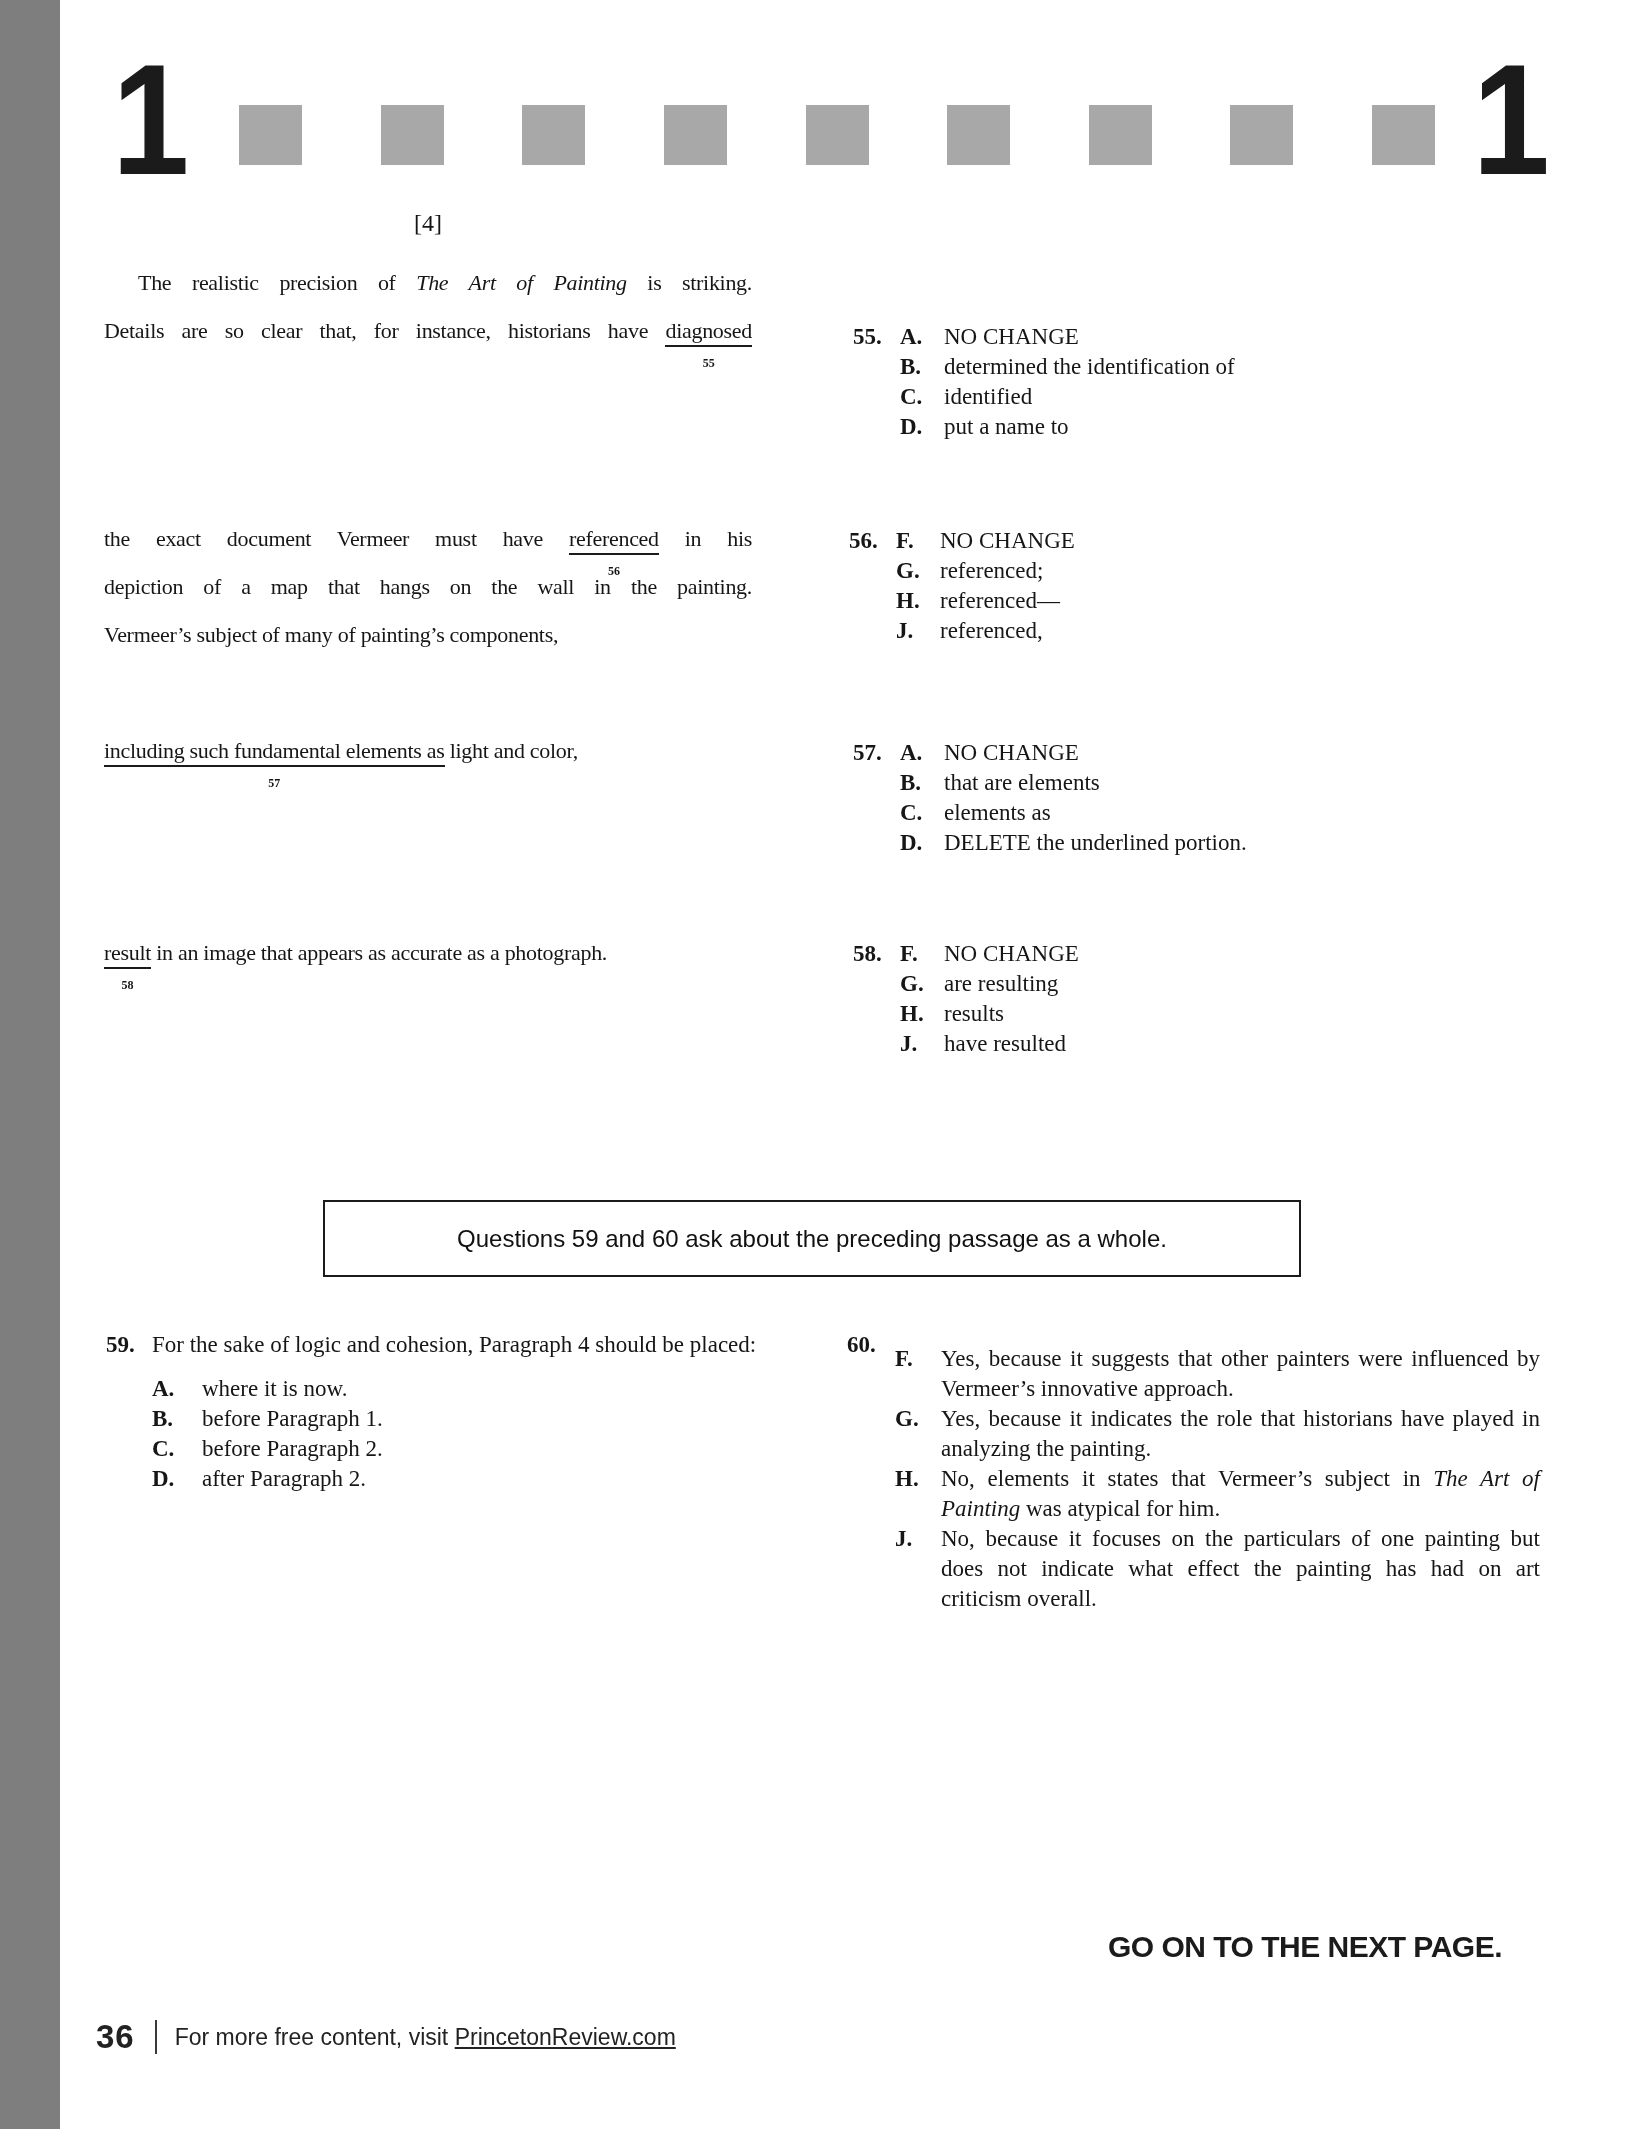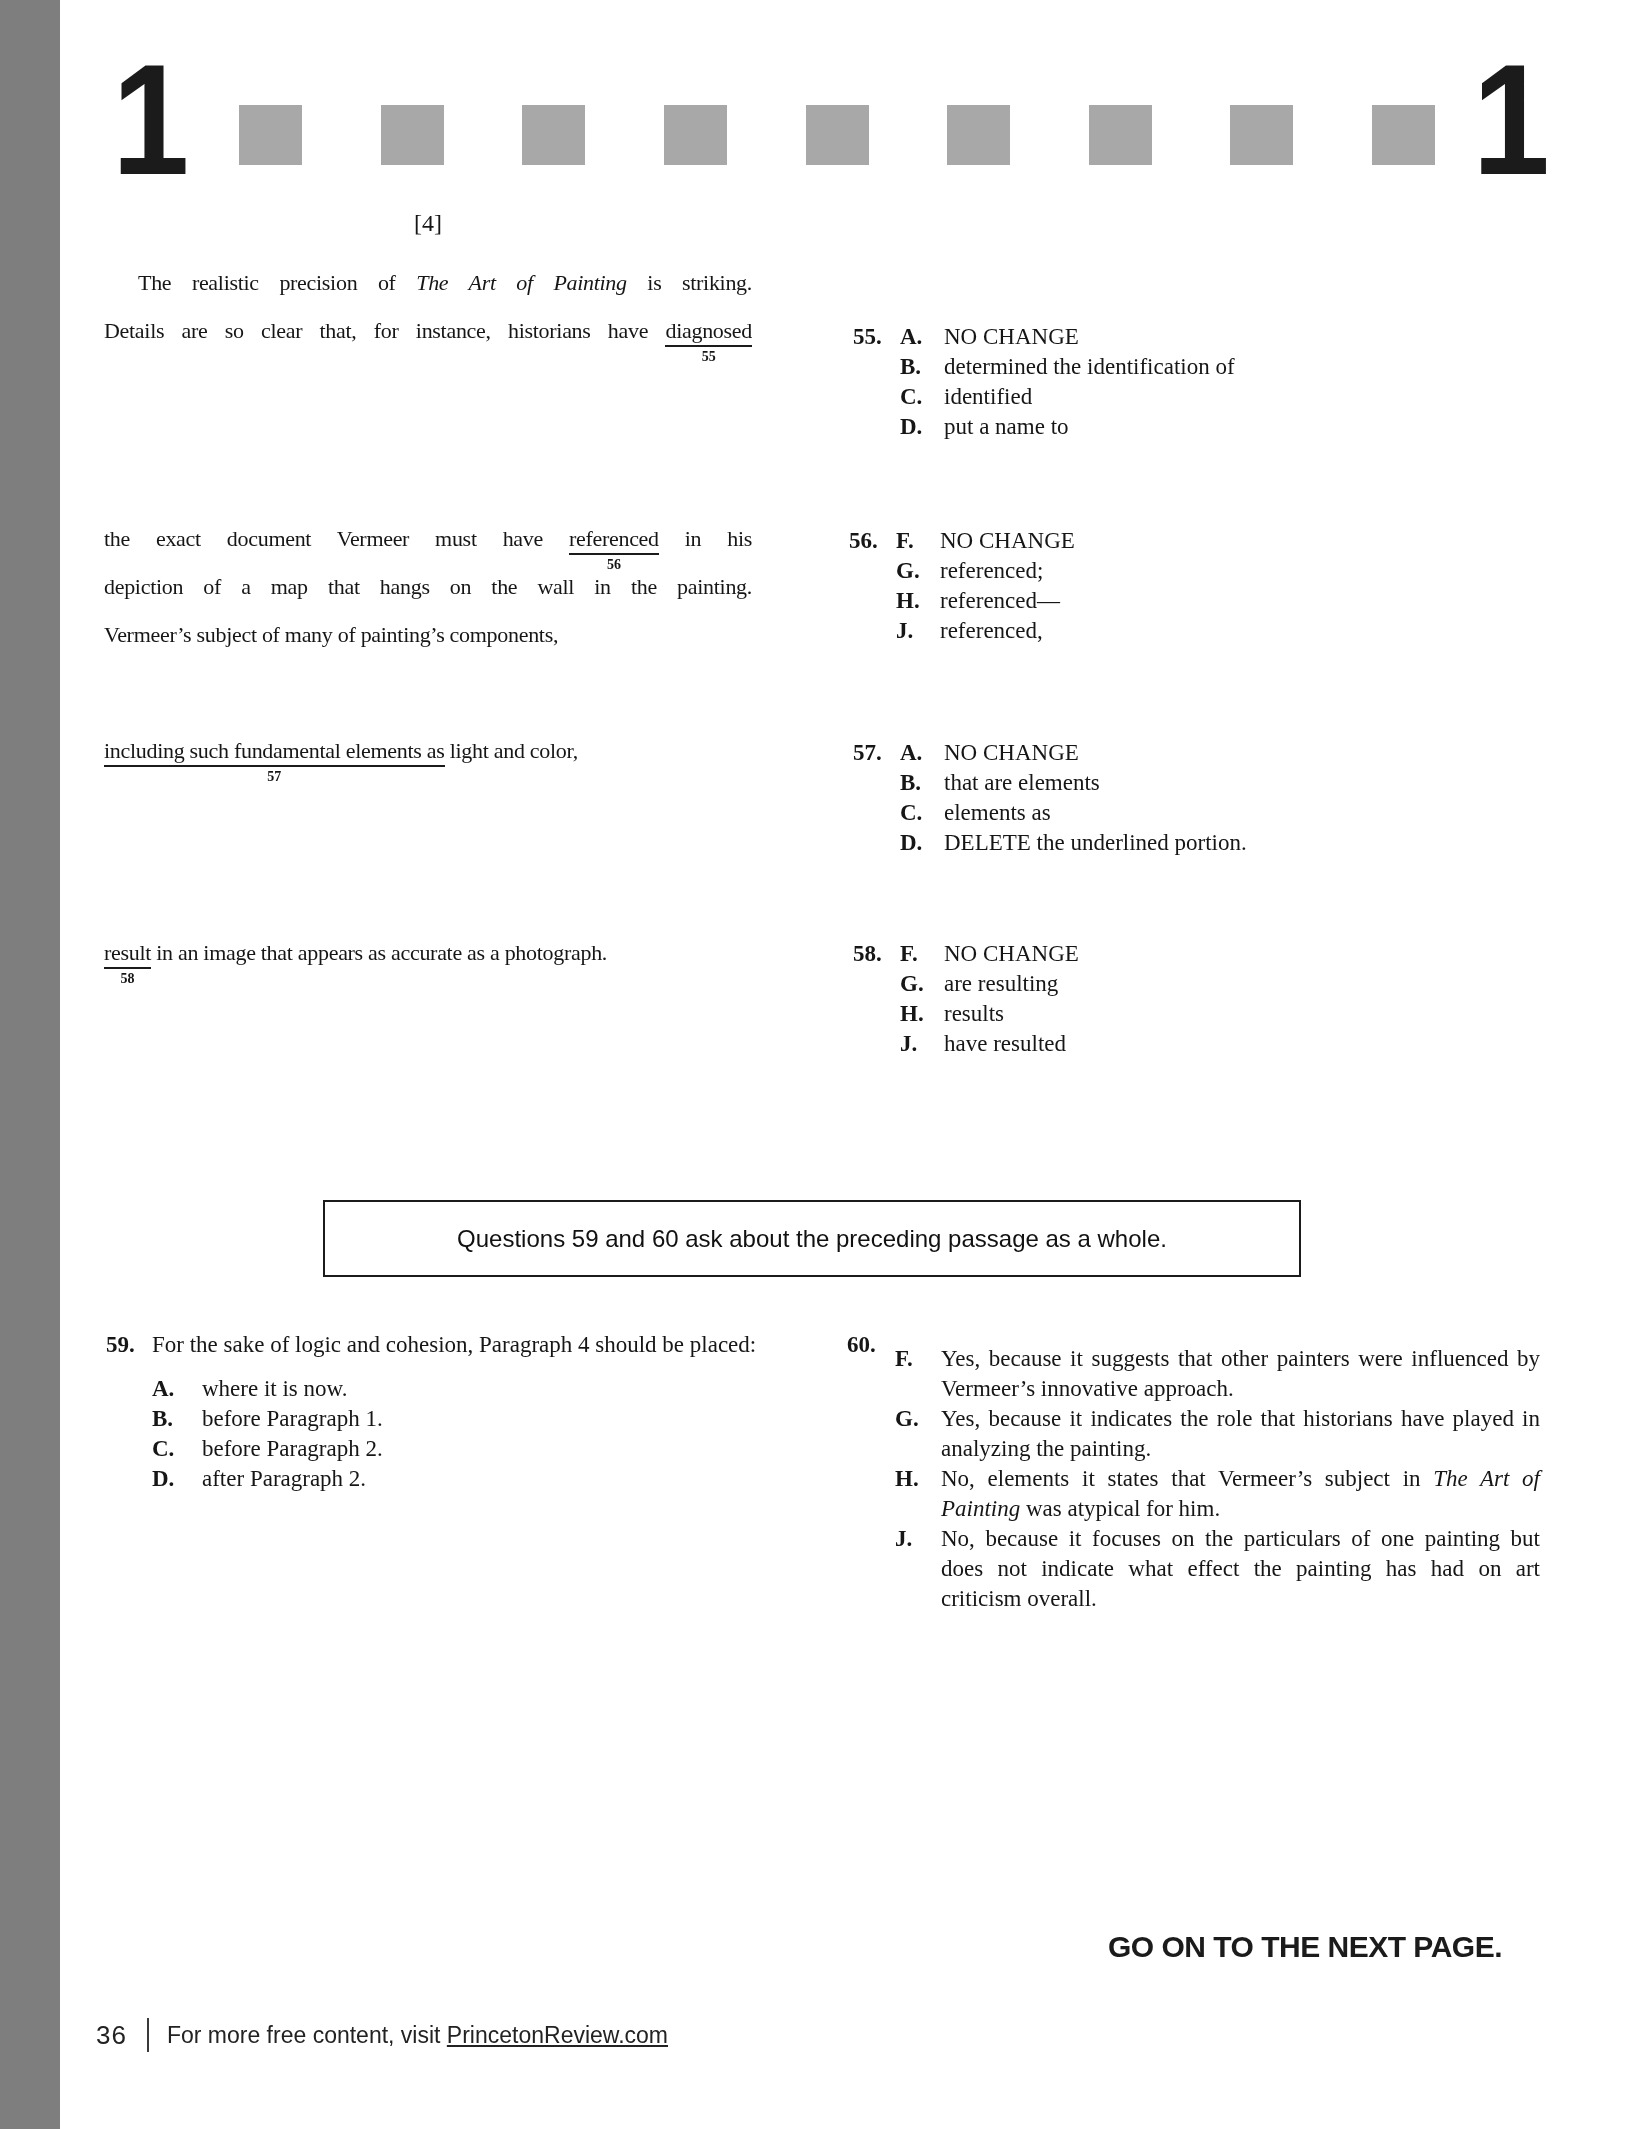--- a/index.html
+++ b/index.html
@@ -17,42 +17,42 @@
     display:flex;justify-content:space-between;}
   .squares .sq{width:63px;height:60px;background:#a8a8a8;}
   .section-label{position:absolute;left:104px;top:210px;width:648px;text-align:center;font-size:24px;}
   
   .chunk{position:absolute;left:104px;width:648px;}
   .pline{font-size:22px;letter-spacing:-0.3px;line-height:48px;white-space:nowrap;}
   .pline.j{text-align:justify;text-align-last:justify;white-space:normal;}
   .pline.indent{text-indent:34px;}
   .it{font-style:italic;}
   .u{position:relative;border-bottom:2px solid #1b1b1b;padding-bottom:2px;}
-  .u .mark{position:absolute;left:50%;top:100%;transform:translateX(-50%);margin-top:5px;
-    font-size:14px;font-weight:700;letter-spacing:0;line-height:1;}
+  .u .mark{position:absolute;left:50%;top:100%;transform:translateX(-50%);margin-top:12px;
+    font-size:12px;font-weight:700;letter-spacing:0;line-height:1;}
   
   .question{position:absolute;}
   .qnum{position:absolute;left:0;top:0;font-weight:700;font-size:23px;line-height:30px;}
   .qbody{font-size:23px;line-height:30px;}
   .opt{display:flex;}
   .opt .letter{font-weight:700;flex:0 0 auto;}
   .opt .otext{flex:1 1 auto;}
   .stem{text-align:justify;}
   .optgap{height:14px;}
   .jopt .otext{text-align:justify;}
   
   .interlude{position:absolute;left:323px;top:1200px;width:974px;height:73px;
     border:2px solid #1b1b1b;display:flex;align-items:center;justify-content:center;
     font-family:"Liberation Sans","DejaVu Sans",sans-serif;font-size:24px;color:#111;}
   
   .go-on{position:absolute;top:1930px;right:138px;font-family:"Liberation Sans","DejaVu Sans",sans-serif;
     font-weight:700;font-size:30px;letter-spacing:-0.5px;color:#1b1b1b;}
   .footer{position:absolute;left:96px;top:2018px;display:flex;align-items:center;
     font-family:"Liberation Sans","DejaVu Sans",sans-serif;font-size:23px;color:#222;}
-  .footer .pg{font-weight:400;font-size:26px;letter-spacing:1px;}
+  .footer .pg{font-weight:700;font-size:33px;letter-spacing:1px;}
   .footer .vdiv{width:2px;height:34px;background:#3a3a3a;margin:0 18px 0 20px;}
   .footer a{color:#222;margin-top:12px;}
 </style>
 </head>
 <body>
 
 <div class="sidebar"></div>
 
 <div class="numeral" style="left:112px;">1</div>
 <div class="squares" id="squares">

